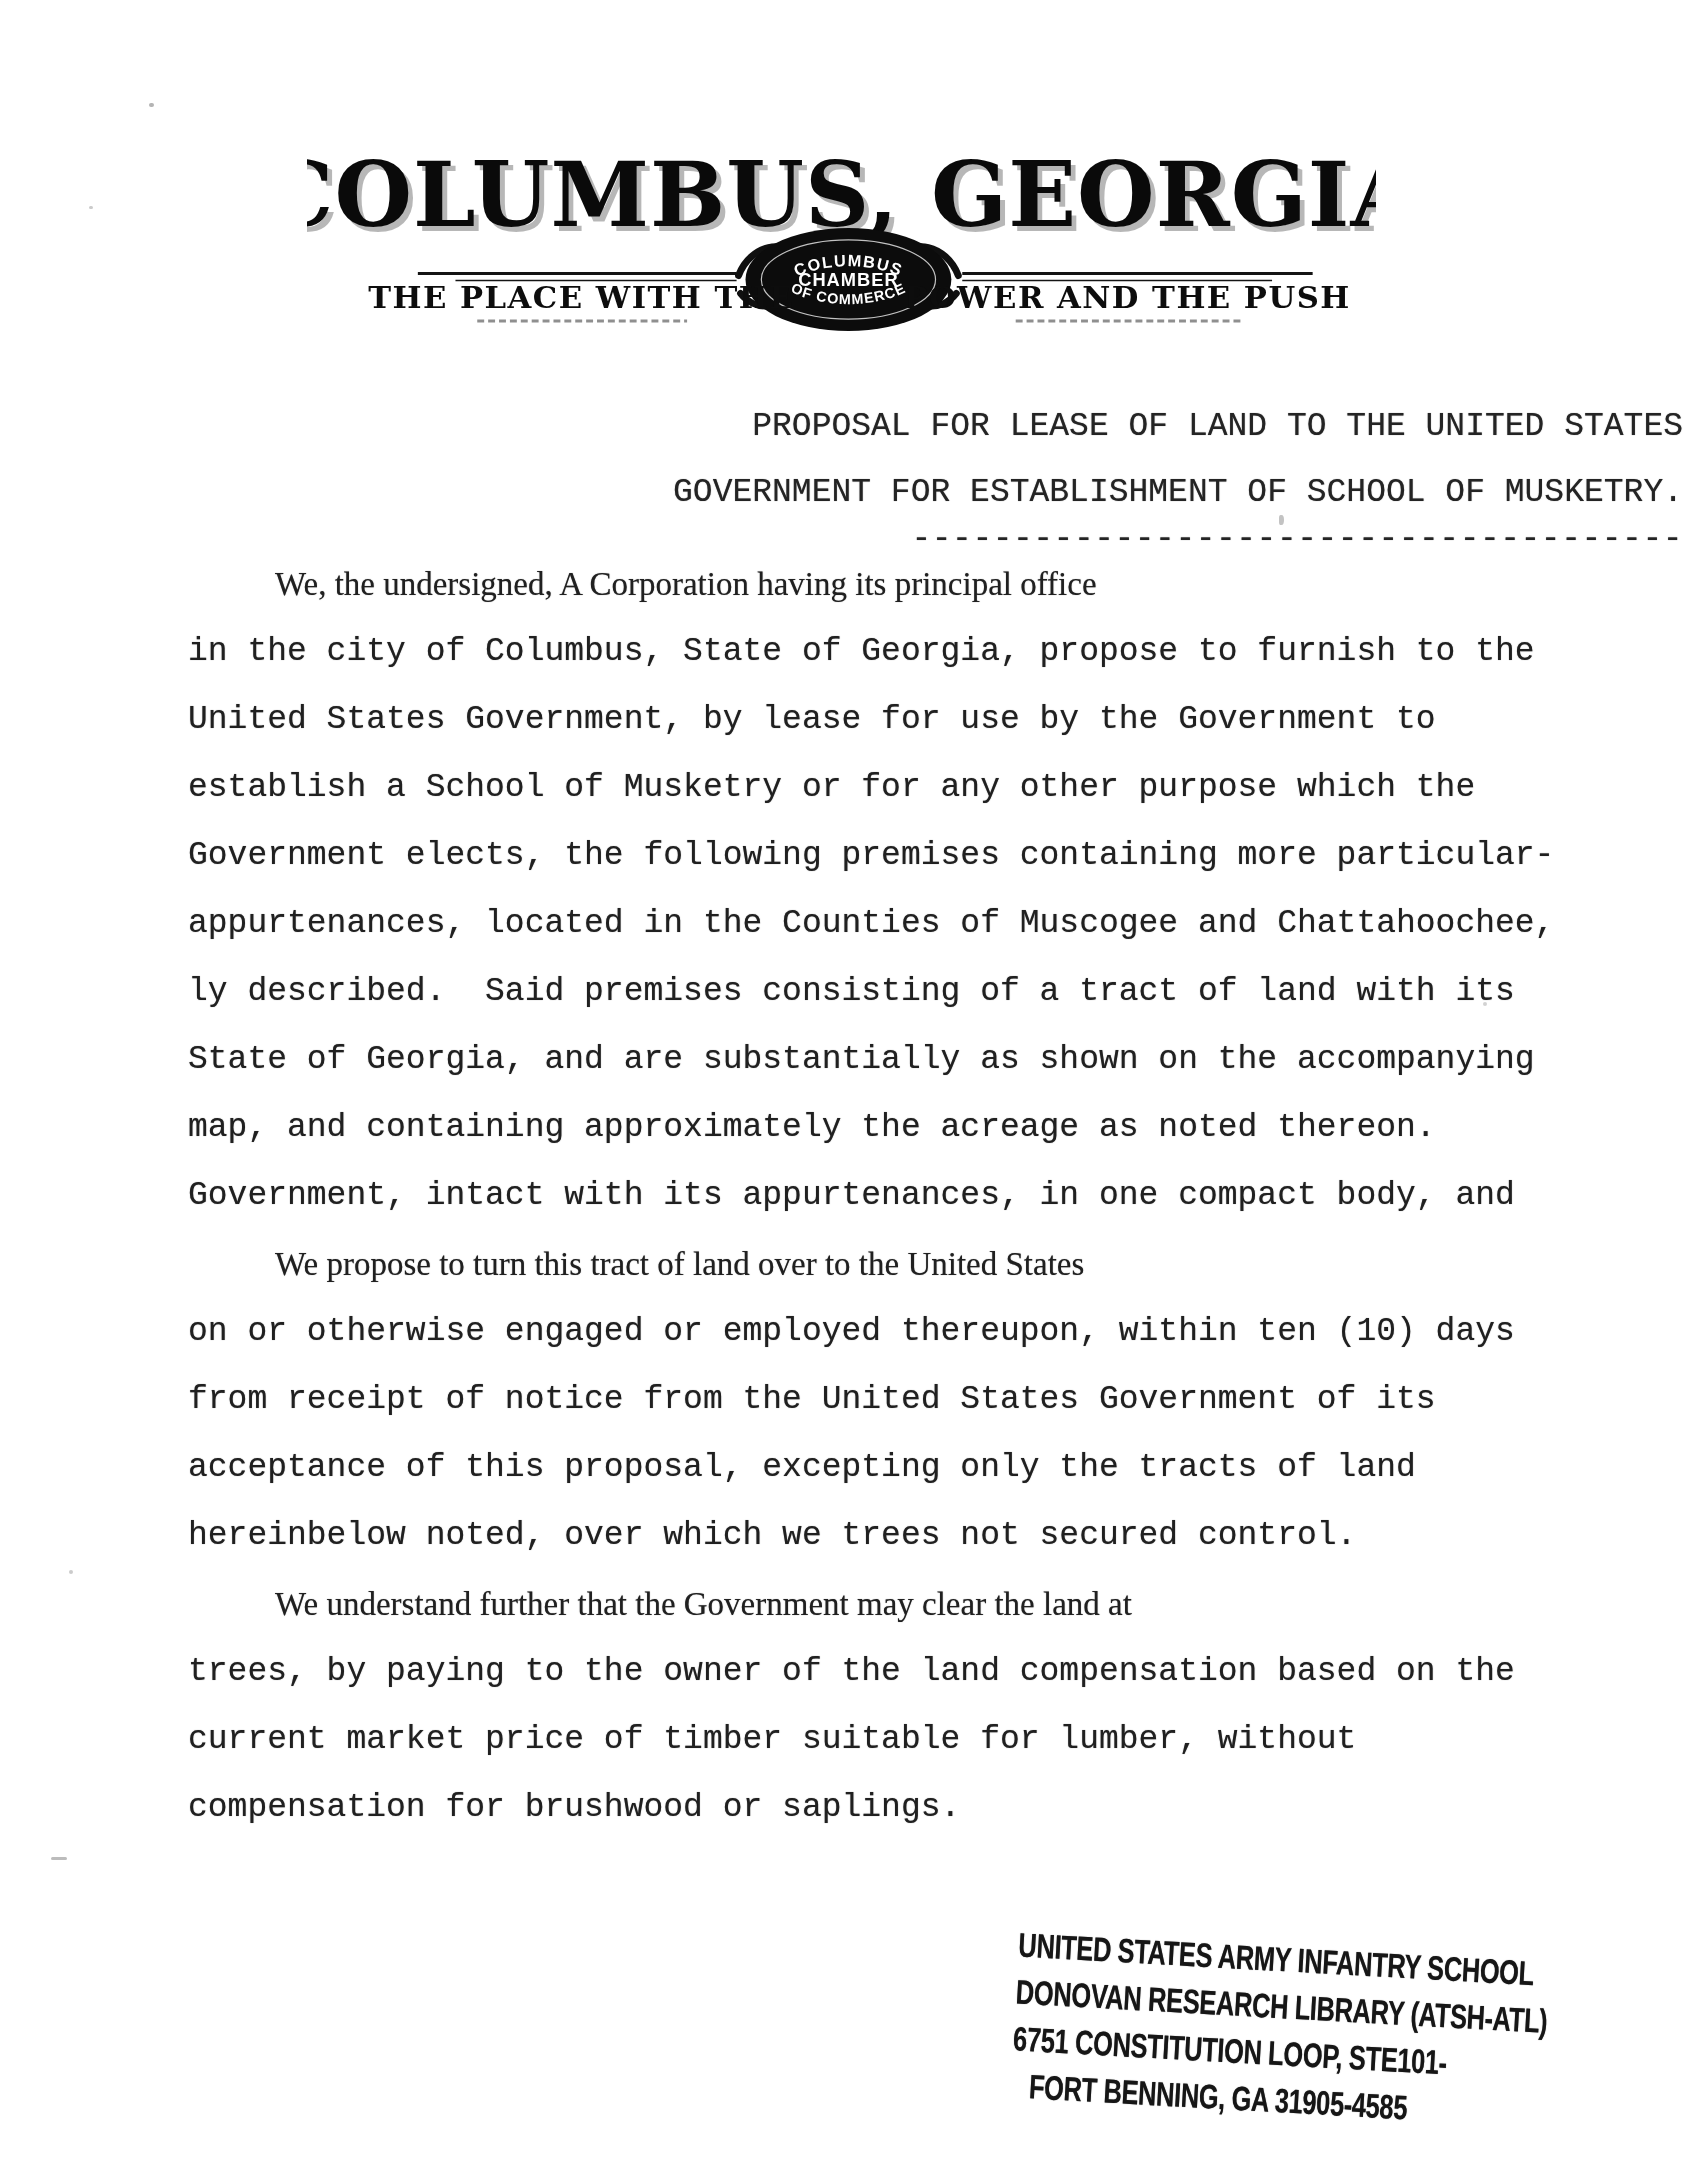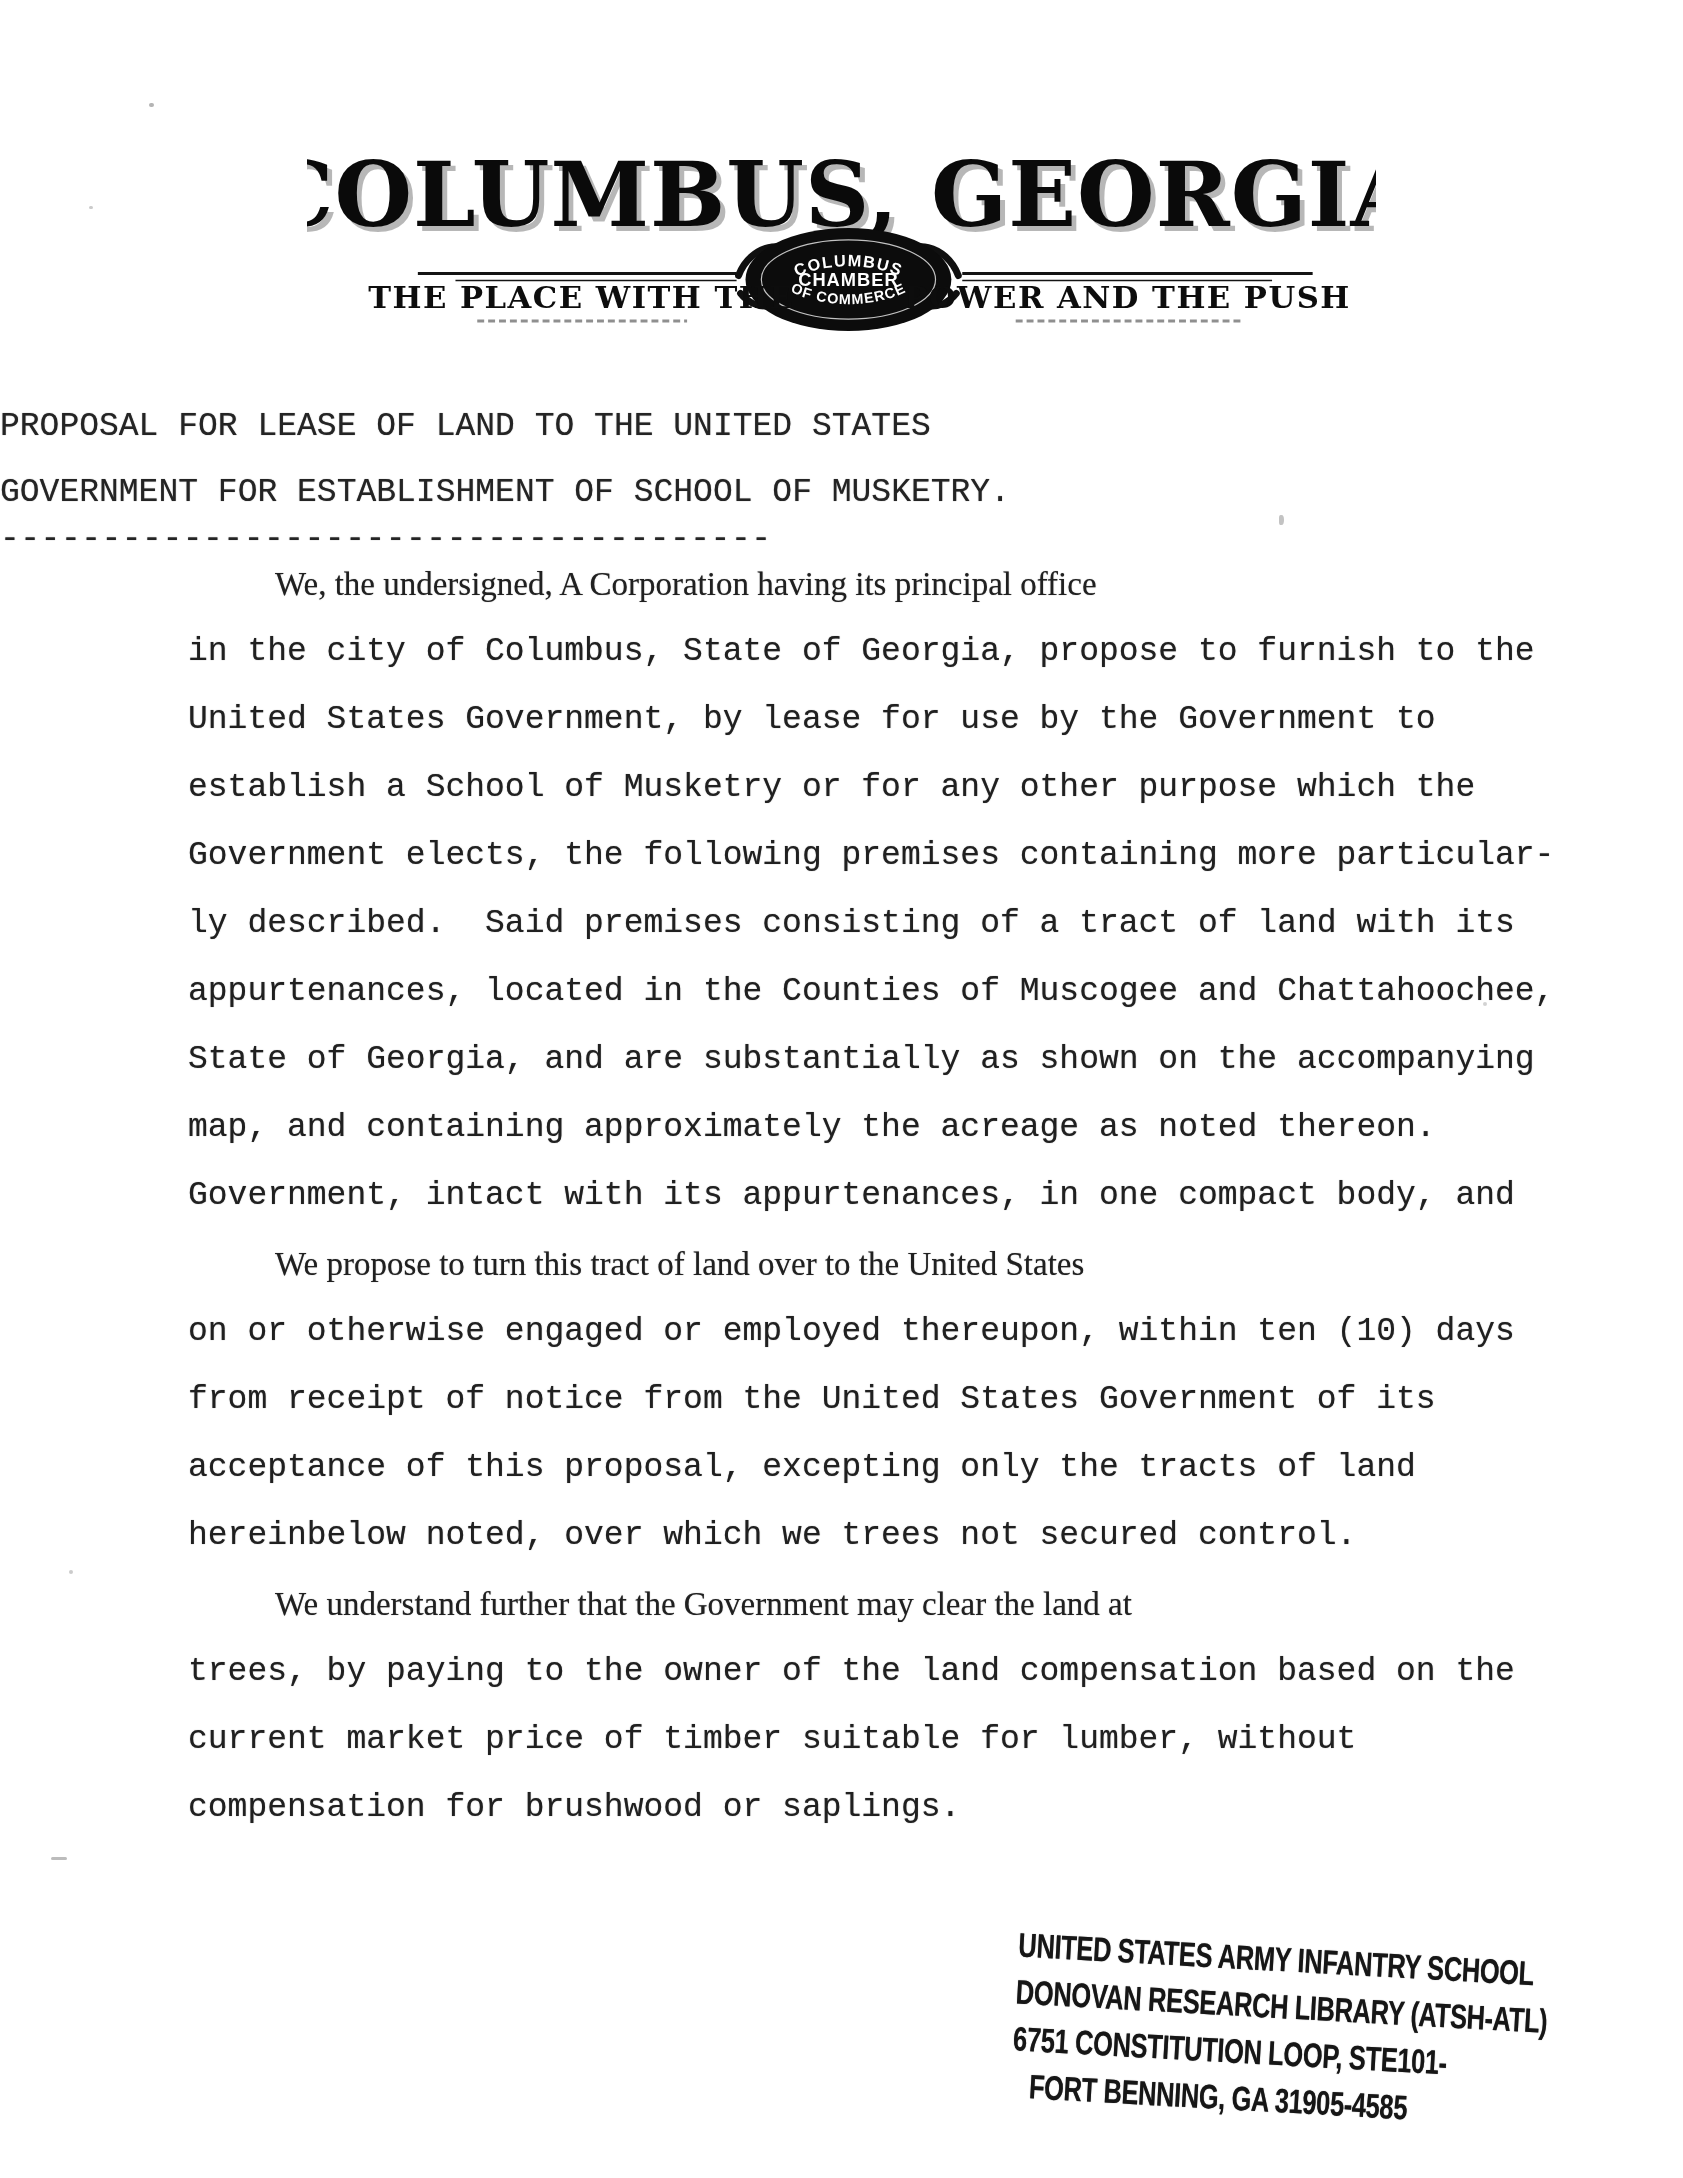--- a/index.html
+++ b/index.html
@@ -28,21 +28,21 @@
   }
   .tagline{
     font-family:"DejaVu Serif", serif;
     font-weight:bold;
     fill:#0d0d0d;
   }
 
   
   .title-block{
     position:absolute;top:394px;left:0;width:1683px;
-    text-align:left;
+    text-align:right;
     font-size:33px;
     color:#242424;
     text-shadow:0 0 1px rgba(20,20,20,.55);
   }
   .t-line{line-height:66px;white-space:pre;}
   .t-dashes{
     line-height:36px;
     margin-top:-4px;
     letter-spacing:0.5px;
     white-space:pre;
@@ -142,22 +142,22 @@
   </div>
 
   <div class="body-text">
 
     <div class="paragraph">
       <div class="line ind">We, the undersigned, A Corporation having its principal office</div>
       <div class="line">in the city of Columbus, State of Georgia, propose to furnish to the</div>
       <div class="line">United States Government, by lease for use by the Government to</div>
       <div class="line">establish a School of Musketry or for any other purpose which the</div>
       <div class="line">Government elects, the following premises containing more particular-</div>
+      <div class="line">appurtenances, located in the Counties of Muscogee and Chattahoochee,</div>
       <div class="line">ly described.  Said premises consisting of a tract of land with its</div>
-      <div class="line">appurtenances, located in the Counties of Muscogee and Chattahoochee,</div>
       <div class="line">State of Georgia, and are substantially as shown on the accompanying</div>
       <div class="line">map, and containing approximately the acreage as noted thereon.</div>
     </div>
 
     <div class="paragraph">
       <div class="line">Government, intact with its appurtenances, in one compact body, and</div>
       <div class="line ind">We propose to turn this tract of land over to the United States</div>
       <div class="line">on or otherwise engaged or employed thereupon, within ten (10) days</div>
       <div class="line">from receipt of notice from the United States Government of its</div>
       <div class="line">acceptance of this proposal, excepting only the tracts of land</div>

